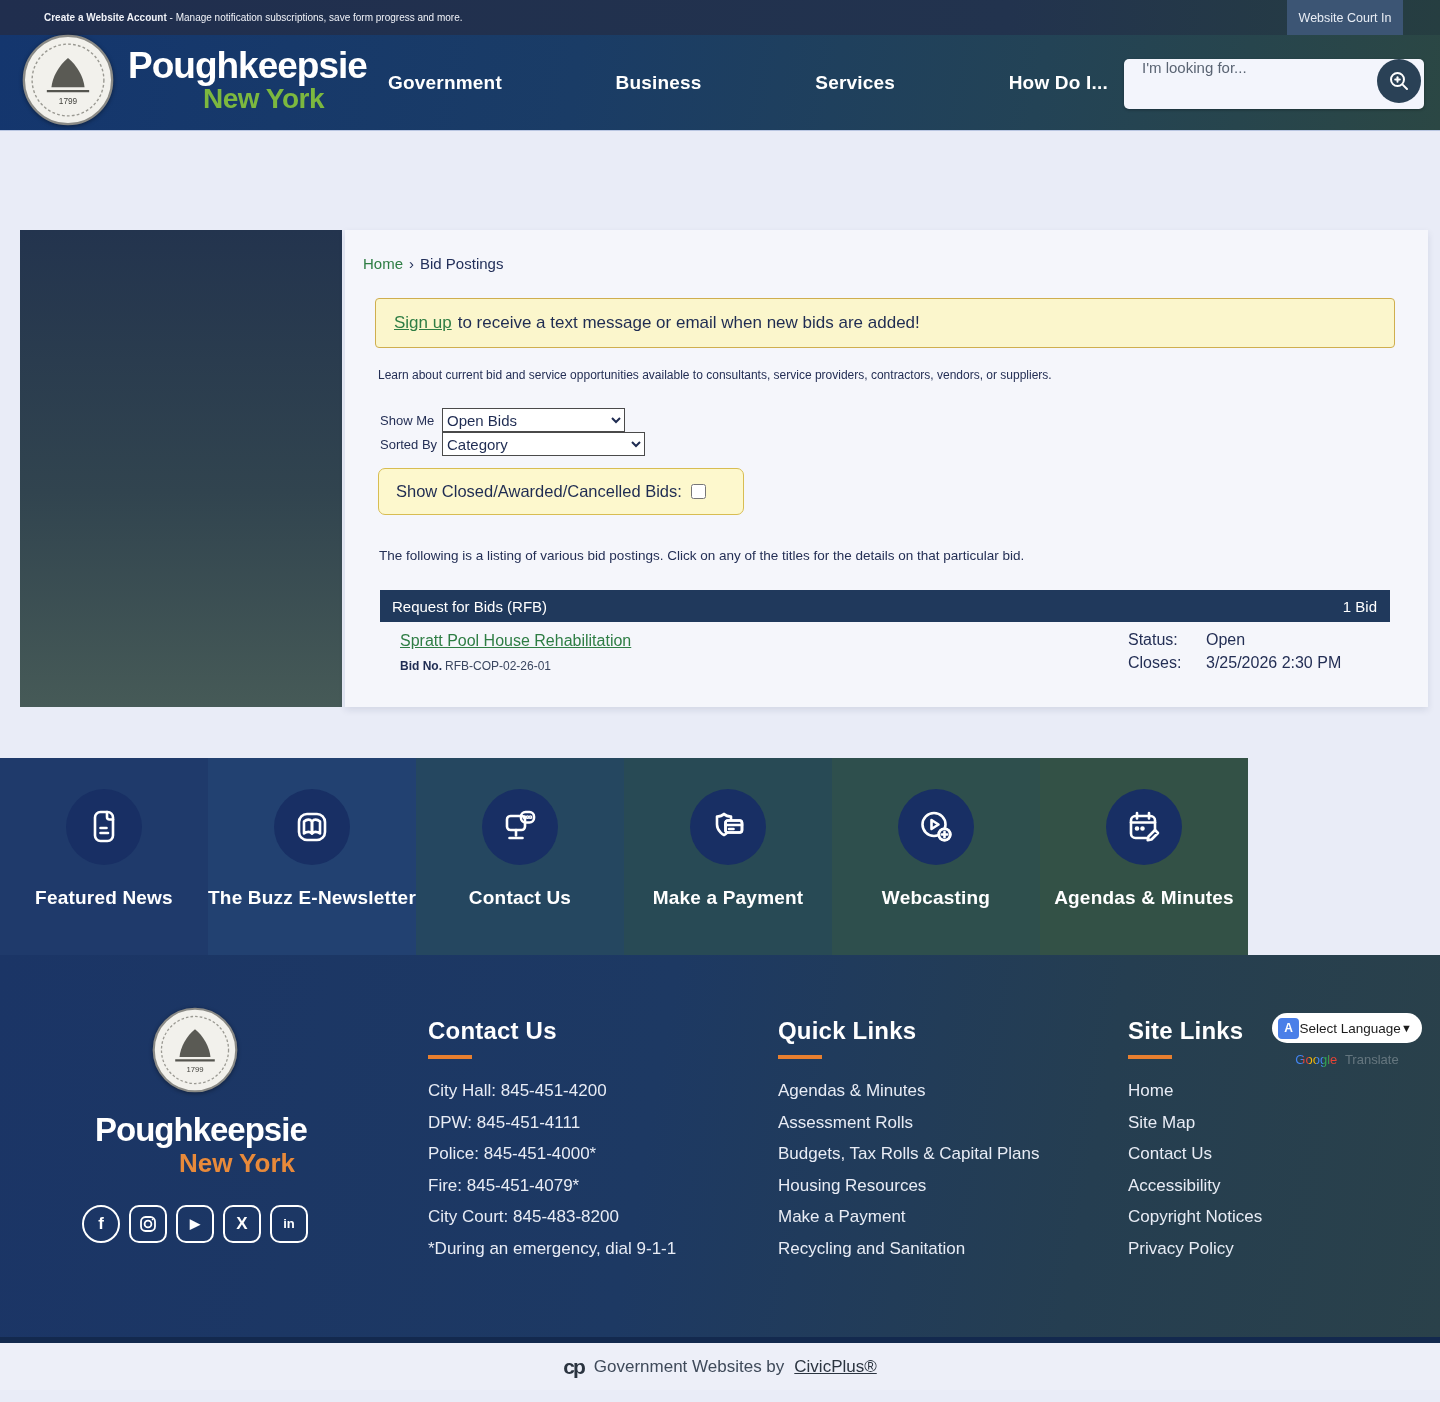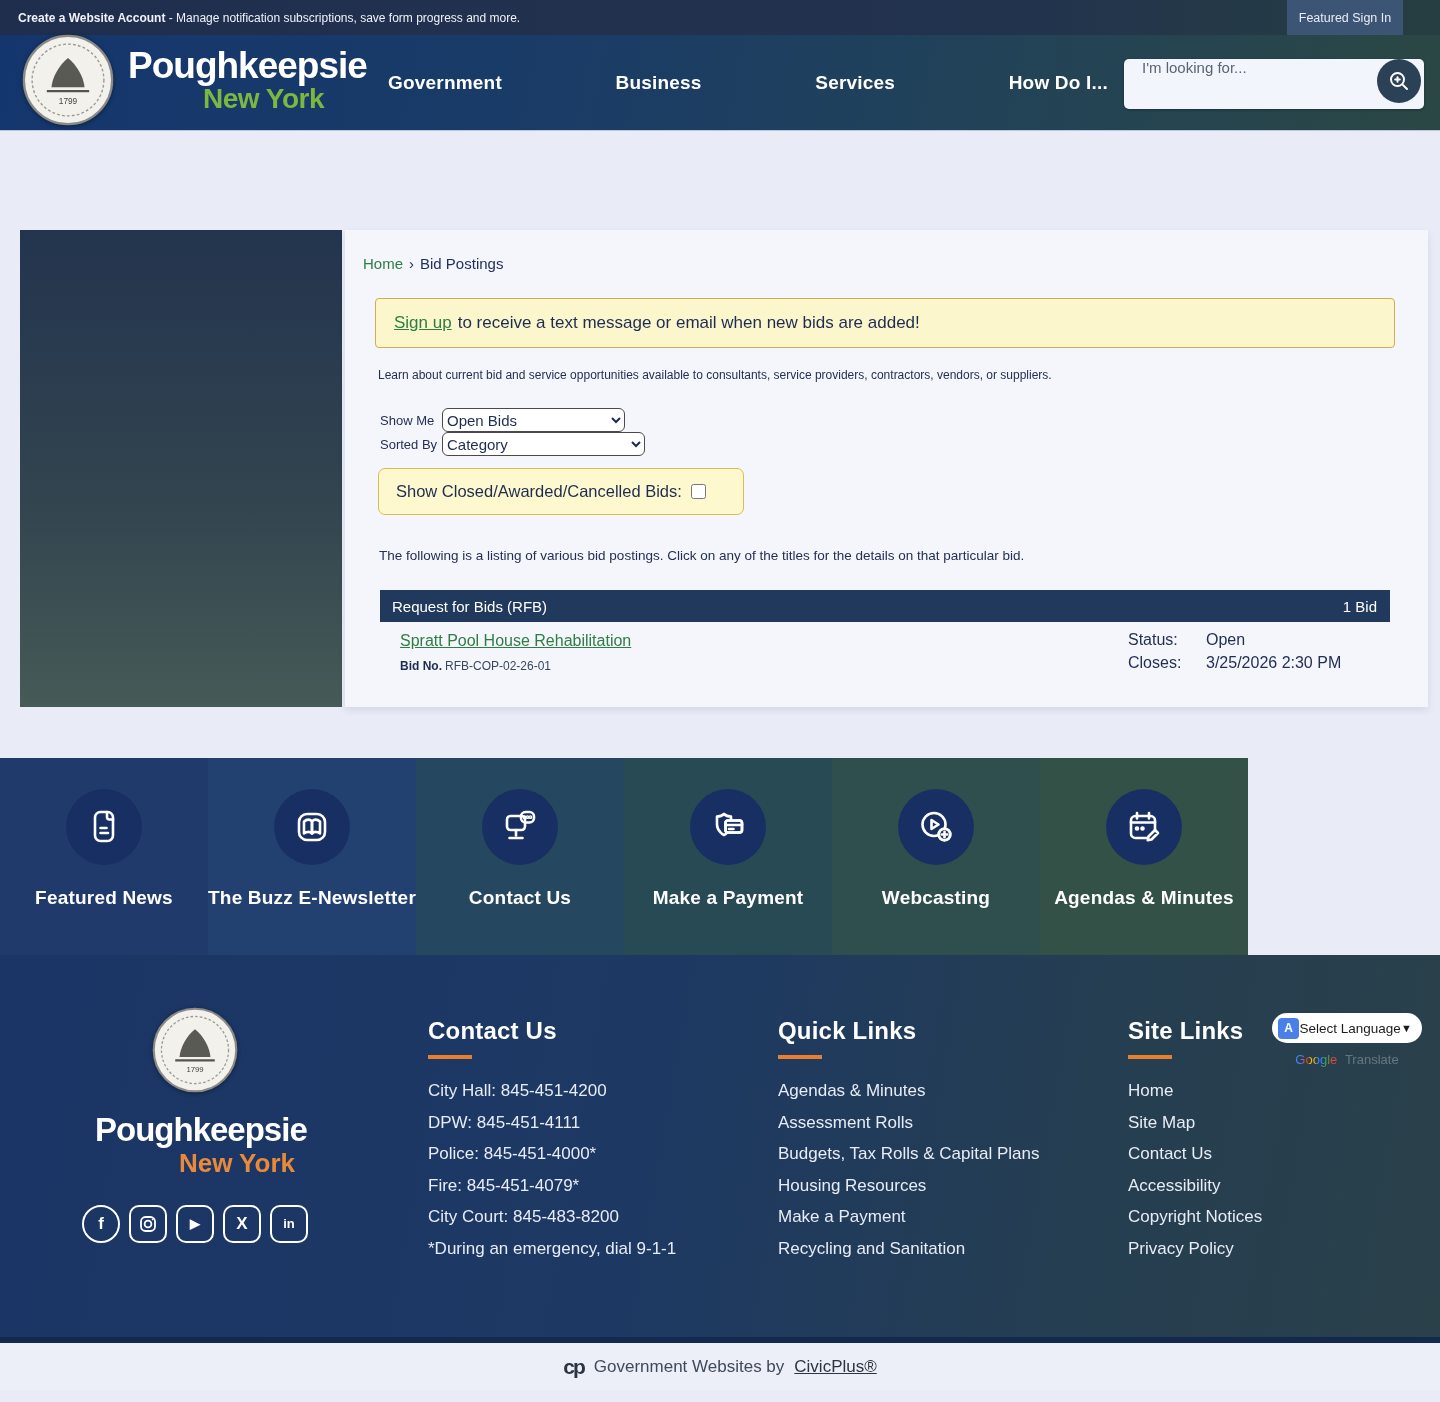--- a/index.html
+++ b/index.html
@@ -3,21 +3,21 @@
 <meta charset="utf-8">
 <style>
   * { margin:0; padding:0; box-sizing:border-box; }
   body { background:#d8dbe8; font-family:"Liberation Sans", sans-serif; }
   .page { position:relative; width:1440px; height:1402px; margin:0 auto; background:#e9ecf7; overflow:hidden; }
 
   
   .topbar { position:absolute; left:0; top:0; width:1440px; height:35px;
     background:linear-gradient(90deg,#202e4e 0%,#22334e 70%,#263e41 100%);
     display:flex; align-items:center; }
-  .topbar-text { margin-left:18px; color:#f0f2f8; font-size:12px; }
+  .topbar-text { margin-left:44px; color:#f0f2f8; font-size:10px; }
   .topbar-text b { font-weight:bold; }
   .signin-btn { position:absolute; right:37px; top:0; height:35px; width:116px;
     background:#3c5574; border:none; color:#e8edf5; font-size:12.5px;
     font-family:inherit; cursor:pointer; }
 
   
   .header { position:absolute; left:0; top:35px; width:1440px; height:96px;
     background:linear-gradient(100deg,#14366e 0%,#1a3c66 40%,#234356 72%,#2b4744 100%);
     border-bottom:1px solid #b9c6e2; }
   .brand { position:absolute; left:22px; top:-1px; display:flex; align-items:center; }
@@ -51,21 +51,21 @@
     display:flex; align-items:center; padding-left:18px; font-size:17px; color:#1f2c52; }
   .signup-banner a { color:#2e7d44; text-decoration:underline; margin-right:6px; cursor:pointer; }
 
   .intro-note { position:absolute; left:378px; top:237px; font-size:12px; color:#242f55; }
 
   .filter-row { position:absolute; left:380px; display:flex; align-items:center; }
   .filter-row.show-me { top:277px; }
   .filter-row.sorted-by { top:301px; }
   .filter-label { font-size:13px; color:#242f55; width:62px; }
   .filter-row select { font-family:inherit; font-size:15px; color:#1f2c52;
-    border:1px solid #4a4a4a; border-radius:6px; background:#ffffff; height:24px; }
+    border:1px solid #4a4a4a; border-radius:0; background:#ffffff; height:24px; }
   .select-showme { width:183px; }
   .select-sorted { width:203px; }
 
   .closed-banner { position:absolute; left:378px; top:337px; width:366px; height:47px;
     background:#fdf8cd; border:1px solid #d8bd52; border-radius:7px;
     display:flex; align-items:center; padding-left:17px; font-size:16.5px; color:#1f2c52; }
   .closed-banner input { width:15px; height:15px; margin-left:9px; cursor:pointer; }
 
   .listing-note { position:absolute; left:379px; top:417px; font-size:13.5px; color:#242f55; }
 
@@ -139,21 +139,21 @@
 </style>
 </head>
 <body>
 
 <div class="page">
 
   <div class="topbar">
     <div class="topbar-text">
       <b>Create a Website Account</b><span> - Manage notification subscriptions, save form progress and more.</span>
     </div>
-    <button class="signin-btn">Featured Sign In</button>
+    <button class="signin-btn">Website Court In</button>
   </div>
 
   <div class="header">
     <div class="brand">
       <svg class="seal" viewBox="0 0 100 100">
         <circle cx="50" cy="50" r="48" fill="#f2f1ec" stroke="#8a8a86" stroke-width="2.5"></circle>
         <circle cx="50" cy="50" r="39" fill="none" stroke="#9a9992" stroke-width="1.5" stroke-dasharray="3 2.4"></circle>
         <path d="M50 26 C40 34 33 47 32 58 L68 58 C67 47 60 34 50 26 Z" fill="#5a5a54"></path>
         <line x1="27" y1="62" x2="73" y2="62" stroke="#55554f" stroke-width="2.5"></line>
         <text x="50" y="76" font-size="9" text-anchor="middle" fill="#44443f">1799</text>

